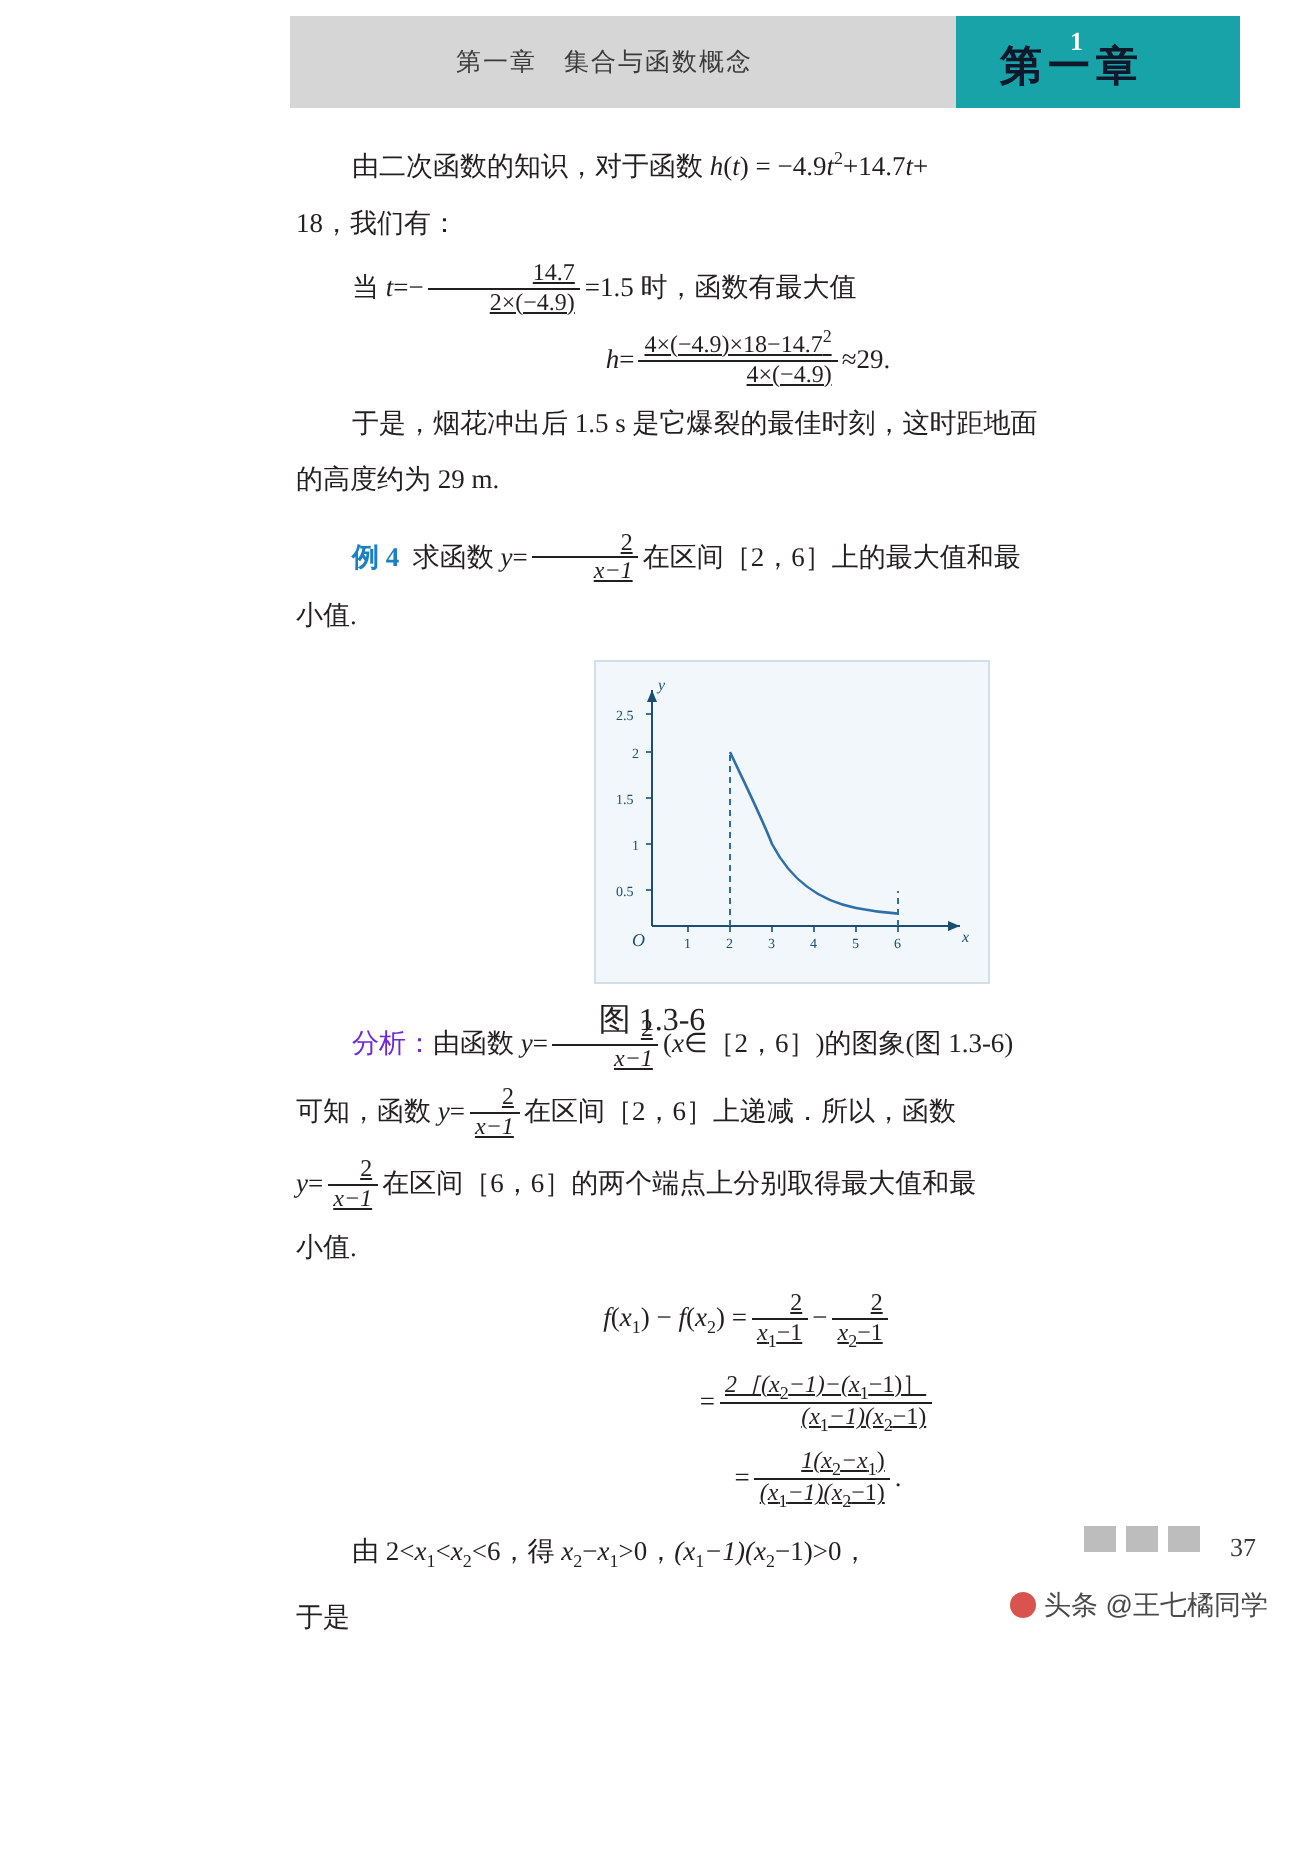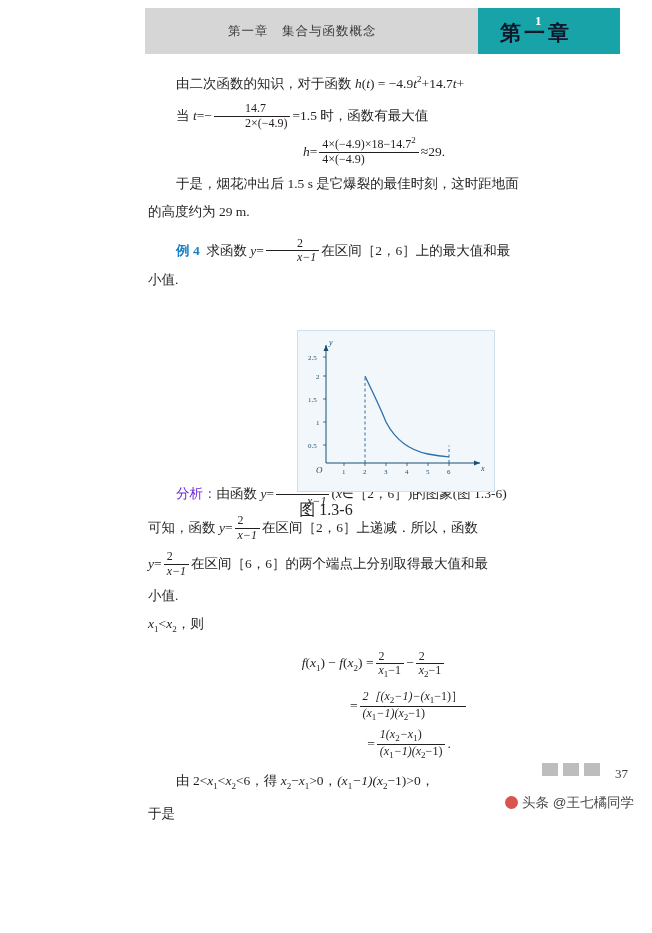--- a/index.html
+++ b/index.html
@@ -44,21 +44,21 @@
     text-align:justify;
   }
   .para{margin:0 0 2px 0;}
   .indent{text-indent:28px;}
   .center{text-align:center;}
 
   
   .math{font-family:"Liberation Serif", serif;font-style:italic;}
   .frac{
     display:inline-block;vertical-align:-0.52em;
-    text-align:left;margin:0 2px;line-height:1.15;
+    text-align:right;margin:0 2px;line-height:1.15;text-decoration:underline;
   }
   .frac .num{display:block;padding:0 3px;font-size:12px;}
   .frac .den{display:block;border-top:1px solid #231f20;padding:0 3px;font-size:12px;}
   sup{font-size:9px;vertical-align:super;}
   sub{font-size:9px;vertical-align:sub;}
 
   
   .ex-line{position:relative;margin-top:12px;}
   .ex-tag{color:#1b7fc4;font-weight:bold;}
   .ex-num{color:#1b7fc4;font-weight:bold;}
@@ -99,20 +99,21 @@
   <div class="chapter-tab">
     <span class="label">第一章</span>
     <span class="num">1</span>
   </div>
 
   <div class="content">
 
     <p class="para indent">
       <span>由二次函数的知识，对于函数 </span><span class="math">h</span>(<span class="math">t</span><span>) = −4.9</span><span class="math">t</span><sup>2</sup><span>+14.7</span><span class="math">t</span><span>+</span>
     </p>
+    <p class="para">18，我们有：</p>
 
     <p class="para" style="text-indent:28px;line-height:34px;">
       <span>当 </span><span class="math">t</span><span>=−</span><span class="frac"><span class="num">14.7</span><span class="den">2×(−4.9)</span></span><span>=1.5 时，函数有最大值</span>
     </p>
 
     <p class="para center" style="line-height:34px;">
       <span class="math">h</span><span>=</span><span class="frac"><span class="num"><span>4×(−4.9)×18−14.7</span><sup>2</sup></span><span class="den">4×(−4.9)</span></span><span>≈29.</span>
     </p>
 
     <p class="para indent">于是，烟花冲出后 1.5 s 是它爆裂的最佳时刻，这时距地面</p>
@@ -131,23 +132,20 @@
 
     <p class="para" style="line-height:34px;">
       <span>可知，函数 </span><span class="math">y</span><span>=</span><span class="frac"><span class="num">2</span><span class="den math">x−1</span></span><span>在区间［2，6］上递减．所以，函数</span>
     </p>
 
     <p class="para" style="line-height:34px;">
       <span class="math">y</span><span>=</span><span class="frac"><span class="num">2</span><span class="den math">x−1</span></span><span>在区间［6，6］的两个端点上分别取得最大值和最</span>
     </p>
     <p class="para">小值.</p>
 
-    <p class="para">
-      <span class="math">x</span><sub>1</sub><span>&lt;</span><span class="math">x</span><sub>2</sub><span>，则</span>
-    </p>
 
     <p class="para center" style="line-height:36px;margin-top:4px;">
       <span class="math">f</span>(<span class="math">x</span><sub>1</sub><span>) −</span>&nbsp;<span class="math">f</span>(<span class="math">x</span><sub>2</sub><span>) =</span><span class="frac"><span class="num">2</span><span class="den"><span class="math">x</span><sub>1</sub><span>−1</span></span></span><span>−</span><span class="frac"><span class="num">2</span><span class="den"><span class="math">x</span><sub>2</sub><span>−1</span></span></span>
     </p>
 
     <p class="para" style="text-align:center;padding-left:70px;line-height:36px;">
       <span>=</span><span class="frac">
         <span class="num"><span class="math">2［(x</span><sub>2</sub><span class="math">−1)−(x</span><sub>1</sub><span>−1)］</span></span>
         <span class="den"><span class="math">(x</span><sub>1</sub><span class="math">−1)(x</span><sub>2</sub><span>−1)</span></span>
       </span>

